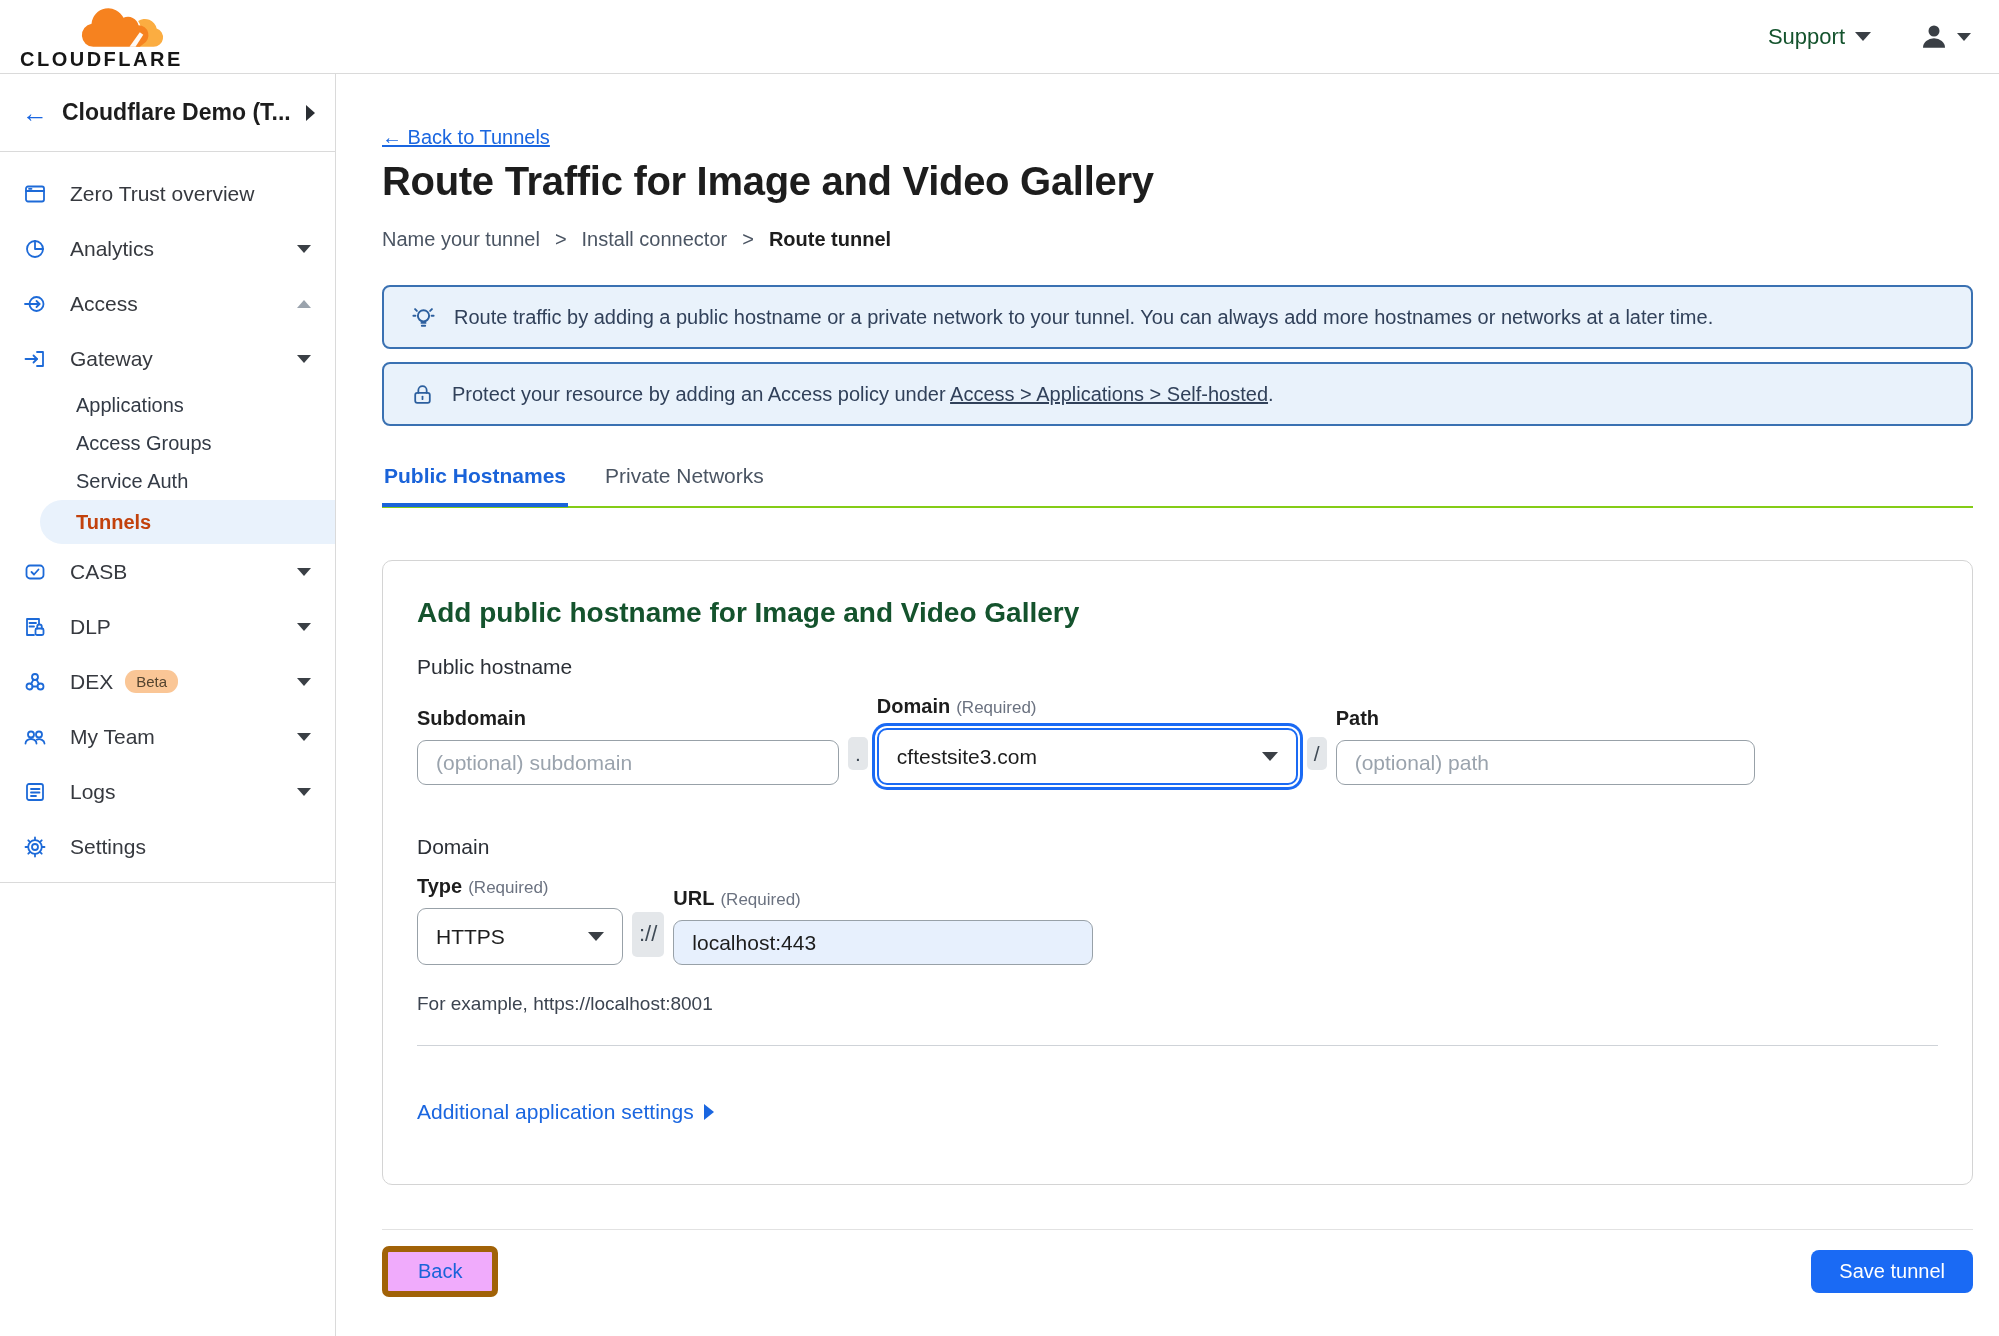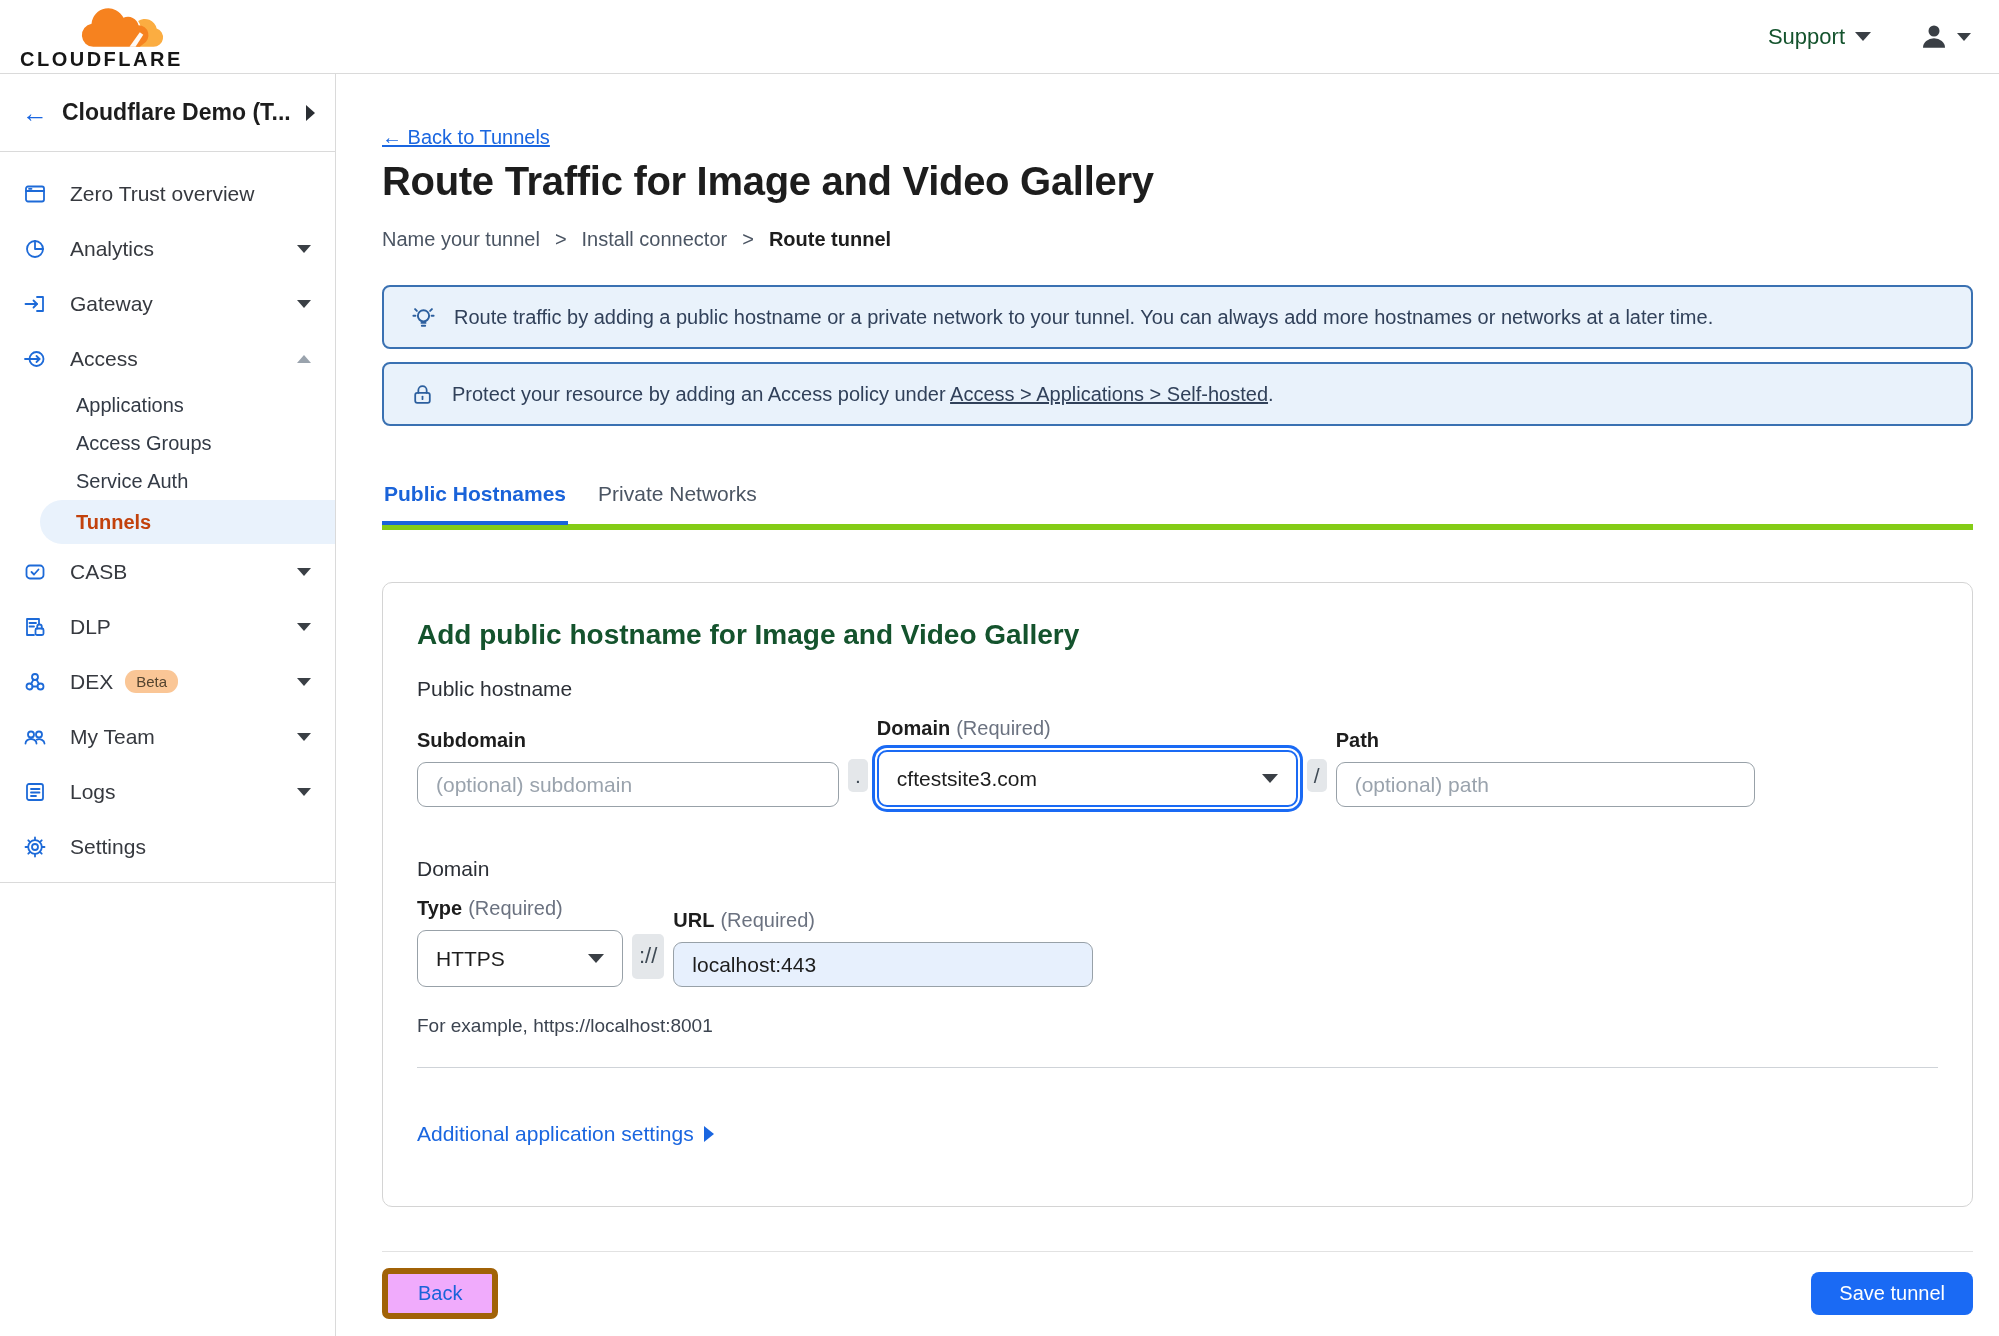--- a/index.html
+++ b/index.html
@@ -49,30 +49,30 @@
   h1.page-title { font-size:40px; font-weight:700; color:#1d1d1d; margin-top:10px; letter-spacing:-0.3px; }
   .breadcrumb { margin-top:24px; font-size:20px; color:#4b5563; display:flex; gap:15px; align-items:center; }
   .breadcrumb .crumb-last { color:#1d1d1d; font-weight:700; }
 
   .banner { margin-top:34px; height:64px; background:#e9f2fb; border:2px solid #3a71b2; border-radius:8px;
     display:flex; align-items:center; gap:17px; padding:0 26px; font-size:20px; color:#31415a; }
   .banner + .banner { margin-top:13px; }
   .banner a { color:#31415a; text-decoration:underline; cursor:pointer; }
   .bicon { stroke:#2c5f9e; fill:none; stroke-width:1.7; stroke-linecap:round; stroke-linejoin:round; flex:none; }
 
-  .tabs { margin-top:50px; border-bottom:6px solid #84cc16; display:flex; gap:28px; }
+  .tabs { margin-top:32px; border-bottom:2px solid #84cc16; display:flex; gap:35px; }
   .tab { font-size:21px; padding:6px 2px 15px; color:#4b5563; cursor:pointer; }
   .tab.active { color:#1a63d9; font-weight:600; border-bottom:4px solid #1a63d9; margin-bottom:-1px; }
 
   .card { margin-top:52px; border:1px solid #d4d4d4; border-radius:10px; background:#fff; padding:36px 34px 60px; }
   .card h2 { font-size:28px; font-weight:700; color:#14532d; }
   .section-label { margin-top:26px; font-size:21px; color:#2b2f36; }
   .field-row { display:flex; align-items:flex-end; margin-top:16px; }
   .field .flabel { font-size:20px; font-weight:700; color:#1d1d1d; margin-bottom:10px; }
-  .field .freq { font-size:20px; font-weight:400; color:#6b7280; margin-left:6px; }
+  .field .freq { font-size:17px; font-weight:400; color:#6b7280; margin-left:6px; }
   .tinput { height:45px; border:1px solid #98a1a8; border-radius:9px; font-size:21px; padding:0 18px;
     color:#1d1d1d; width:100%; font-family:"Liberation Sans", sans-serif; background:#fff; outline:none; }
   .tinput::placeholder { color:#9aa3ad; }
   .sep { background:#e4e7ea; color:#3f4a55; border-radius:5px; font-size:21px; padding:3px 7px;
     margin:0 9px 15px; line-height:1.3; }
   .sep.tall { padding:8px 7px; margin-bottom:8px; font-size:22px; }
   .selectbox { height:57px; border:1px solid #98a1a8; border-radius:9px; display:flex; align-items:center;
     justify-content:space-between; padding:0 18px; font-size:21px; color:#1d1d1d; cursor:pointer; background:#fff; }
   .selectbox .scaret { width:0; height:0; border-left:8px solid transparent; border-right:8px solid transparent;
     border-top:9px solid #3a3f45; }
@@ -150,39 +150,39 @@
               <path d="M12 4v8h8"></path>
             </svg>
         </span>
         <span class="nlabel">Analytics</span>
         <span class="chev"></span>
       </div>
 
       <div class="nav-item">
         <span class="nicon">
           <svg width="24" height="24" viewBox="0 0 24 24" class="sicon">
+              <circle cx="13.5" cy="12" r="7"></circle>
+              <line x1="2" y1="12" x2="16.5" y2="12"></line>
+              <path d="M13.5 9l3 3-3 3"></path>
+            </svg>
+        </span>
+        <span class="nlabel">Access</span>
+        <span class="chev up"></span>
+      </div>
+
+      <div class="nav-item">
+        <span class="nicon">
+          <svg width="24" height="24" viewBox="0 0 24 24" class="sicon">
               <path d="M14 5h6v14h-6"></path>
               <line x1="2.5" y1="12" x2="14" y2="12"></line>
               <path d="M10.5 8.5L14 12l-3.5 3.5"></path>
             </svg>
         </span>
         <span class="nlabel">Gateway</span>
         <span class="chev"></span>
-      </div>
-
-      <div class="nav-item">
-        <span class="nicon">
-          <svg width="24" height="24" viewBox="0 0 24 24" class="sicon">
-              <circle cx="13.5" cy="12" r="7"></circle>
-              <line x1="2" y1="12" x2="16.5" y2="12"></line>
-              <path d="M13.5 9l3 3-3 3"></path>
-            </svg>
-        </span>
-        <span class="nlabel">Access</span>
-        <span class="chev up"></span>
       </div>
 
       <div class="sub-item">Applications</div>
       <div class="sub-item">Access Groups</div>
       <div class="sub-item">Service Auth</div>
       <div class="sub-item active">Tunnels</div>
 
       <div class="nav-item">
         <span class="nicon">
           <svg width="24" height="24" viewBox="0 0 24 24" class="sicon">

